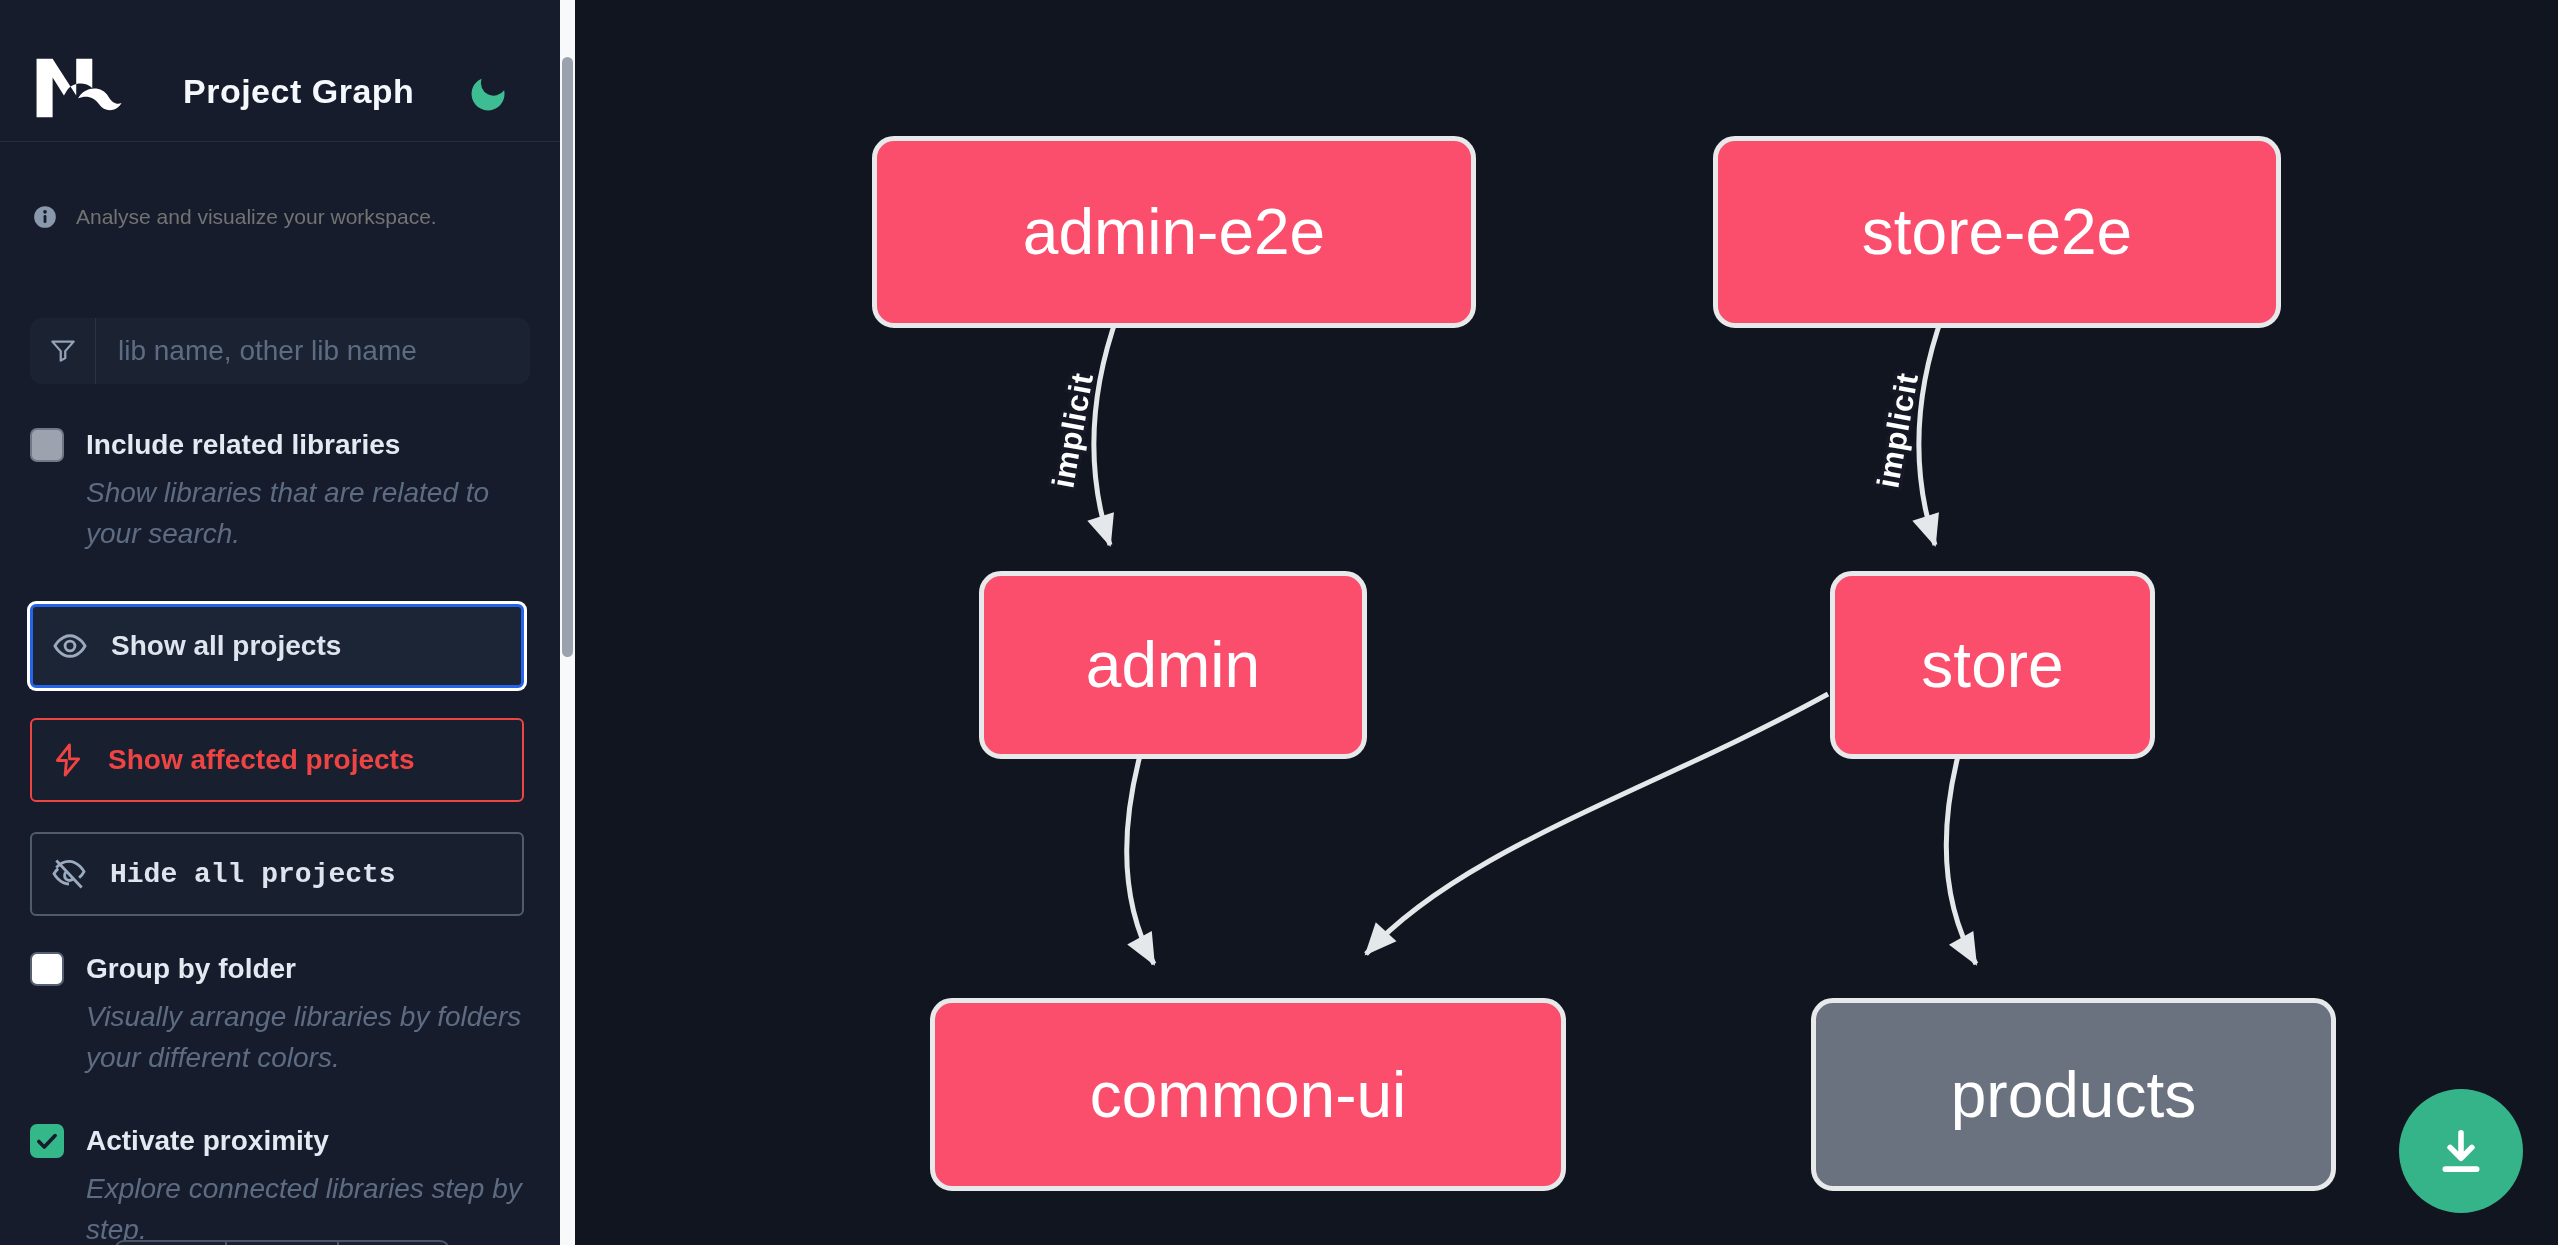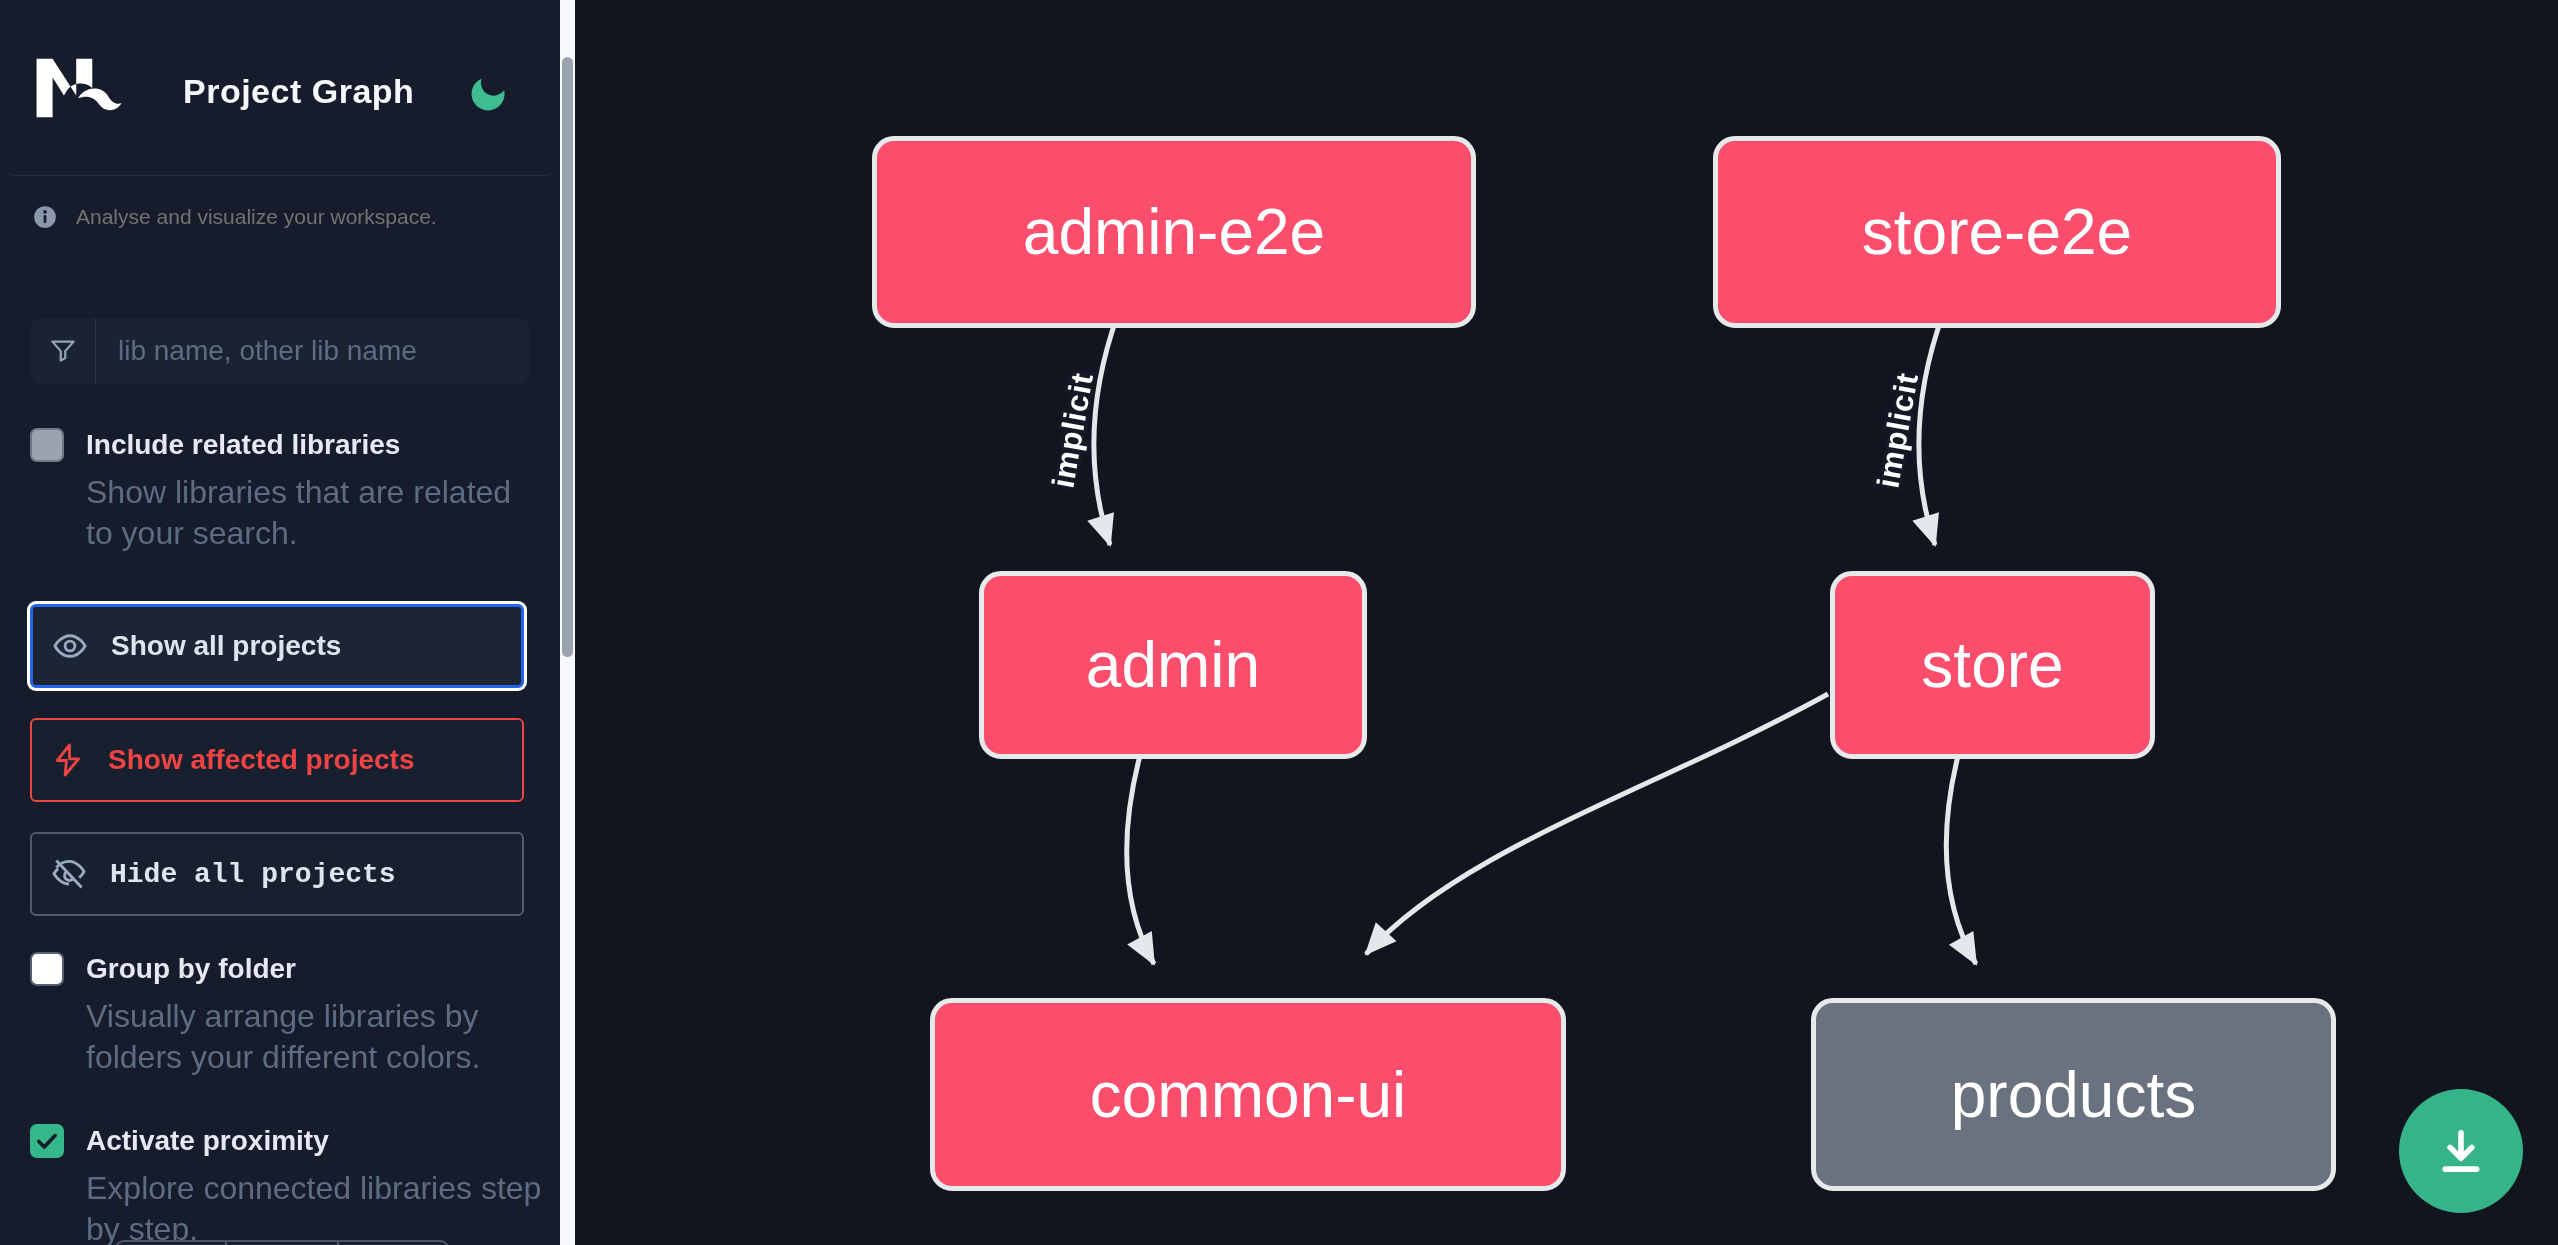--- a/index.html
+++ b/index.html
@@ -12,22 +12,22 @@
   .canvas  { position:absolute; left:575px; top:0; width:1983px; height:1245px;
     background:#10151F; }
 
   
   .scroll-track { position:absolute; left:560px; top:0; width:15px; height:1245px;
     background:#F7F9FB; }
   .scroll-thumb { position:absolute; left:2px; top:57px; width:11px; height:600px;
     background:#9AA2AD; border-radius:6px; }
 
   
-  .side-header { position:absolute; left:0; top:0; width:560px; height:176px;
-    border-bottom:1px solid #252D40;border-radius:16px; }
+  .side-header { position:absolute; left:0; top:0; width:560px; height:142px;
+    border-bottom:1px solid #252D40; }
   .nx-logo { position:absolute; left:30px; top:53px; width:100px; height:68px; }
   .app-title { position:absolute; left:183px; top:72px; font-size:34px; font-weight:700;
     color:#F5F8FC; letter-spacing:.5px; }
   .moon-btn { position:absolute; left:466px; top:72px; width:44px; height:44px; cursor:pointer; }
 
   
   .tagline-row { position:absolute; left:32px; top:204px; display:flex; align-items:center; gap:18px; }
   .tagline-row svg { flex:0 0 auto; }
   .tagline { font-size:21px; color:#737373; }
 
@@ -42,21 +42,21 @@
 
   
   .toggle { position:absolute; left:30px; width:505px; }
   .toggle .row { display:flex; align-items:flex-start; gap:22px; }
   .cbox { width:34px; height:34px; border-radius:7px; flex:0 0 auto; margin-top:2px; }
   .cbox.gray  { background:#9CA3AF; border:2px solid #707787; }
   .cbox.white { background:#FFFFFF; border:2px solid #566073; }
   .cbox.green { background:#34B88A; border:2px solid #34B88A;
     display:flex; align-items:center; justify-content:center; }
   .t-label { font-size:28px; font-weight:700; color:#E5EAF2; line-height:38px; }
-  .t-desc  { margin-left:56px; margin-top:8px; font-size:32px; line-height:41px; color:#5D6C83; }
+  .t-desc  { margin-left:56px; margin-top:8px; font-size:28px; line-height:41px; color:#5D6C83;font-style:italic; }
 
   
   .act-btn { position:absolute; left:30px; width:494px; height:84px; border-radius:6px;
     background:#181F2E; display:flex; align-items:center; gap:22px; padding-left:18px;
     cursor:pointer; }
   .act-btn .lbl { font-size:28px; font-weight:700; color:#DEE5EF; }
   .btn-all { background:#1C2535; border:3px solid #2563EB; box-shadow:0 0 0 3px #FFFFFF; }
   .btn-affected { border:2px solid #EF4444; }
   .btn-affected .lbl { color:#EF4444; }
   .btn-hide { border:2px solid #505C6E;font-family:Liberation Mono, monospace; }

